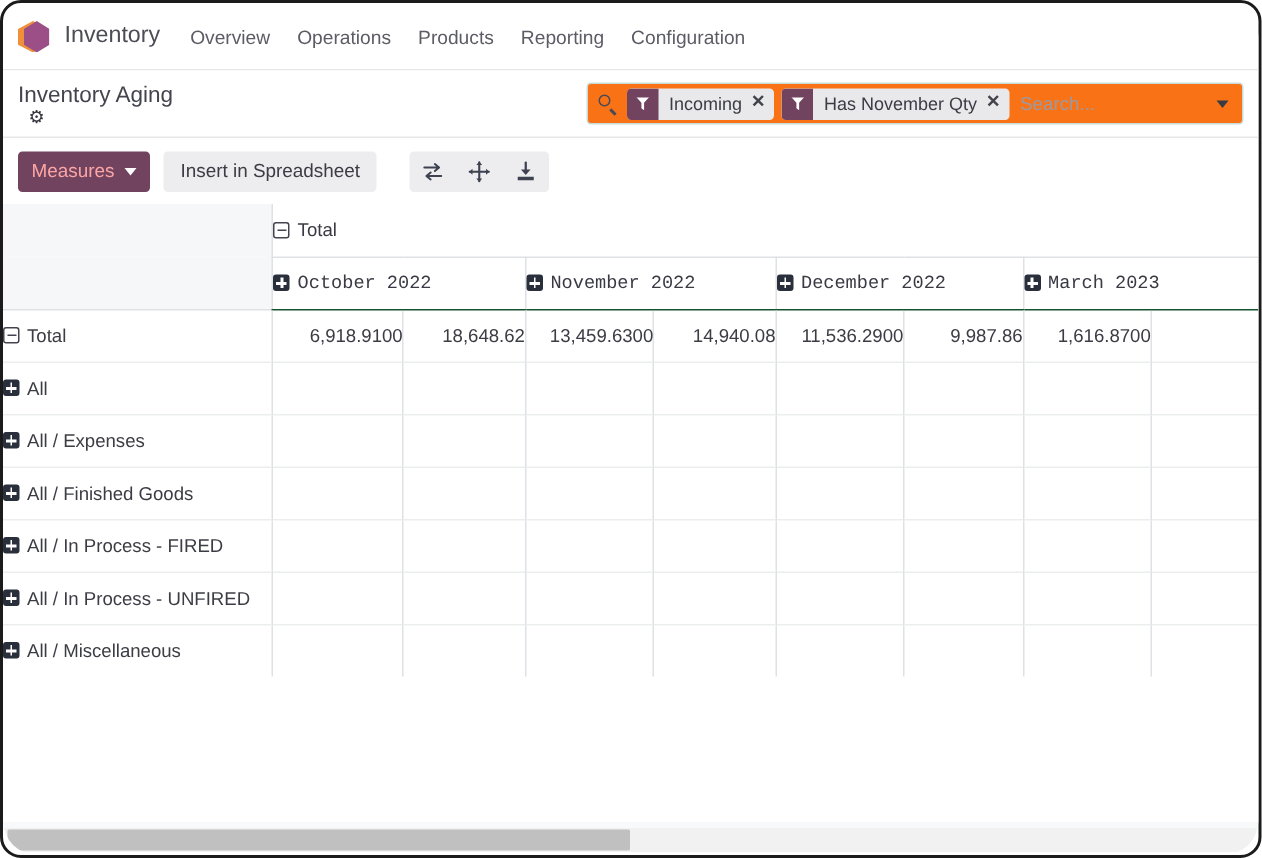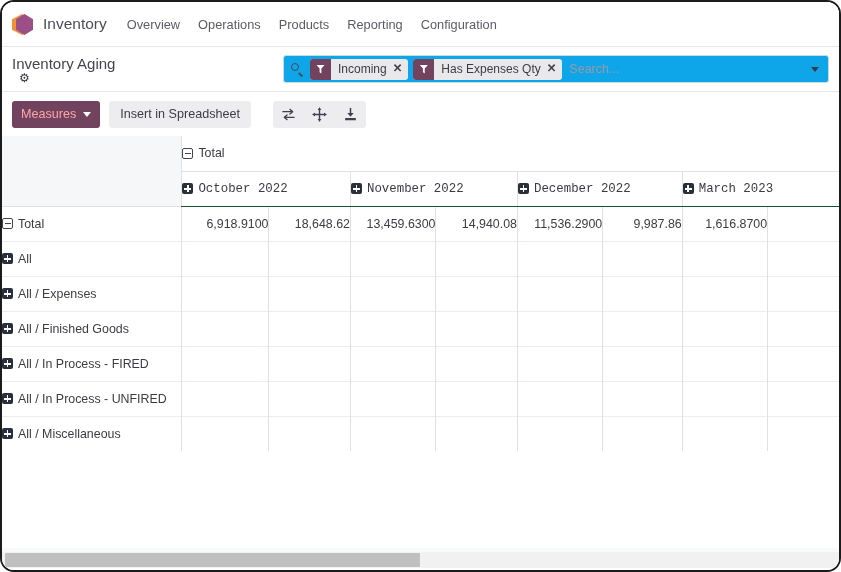--- a/index.html
+++ b/index.html
@@ -23,21 +23,21 @@
     border-radius: 14px;
     background: #ffffff;
     overflow: hidden;
   }
   .inner {
     position: absolute;
     left: 0; top: 0;
     width: 837px;
     height: 568px;
     overflow: hidden;
-    border-radius: 8px;
+    border-radius: 23px;
     background: #ffffff;
   }
 
   
   .navbar {
     height: 45px;
     display: flex;
     align-items: center;
     padding: 0 10px;
     box-sizing: border-box;
@@ -98,28 +98,28 @@
   }
   .gear-ico {
     margin-left: 7px;
     font-size: 12px;
     color: #33333b;
     line-height: 1;
     cursor: pointer;
   }
   .searchpanel {
     margin-left: auto;
-    width: 546px;
+    width: 438px;
     height: 28px;
     box-sizing: border-box;
     border: 1px solid #c9dcd9;
     border-radius: 3px;
     display: flex;
     align-items: center;
-    background: #0ea5e9;
+    background: #f97316;
     padding: 0 2px 0 6px;
     overflow: hidden;
   }
   .srch-ico {
     width: 14px; height: 14px;
     flex: 0 0 auto;
     margin-right: 6px;
     position: relative;
   }
   .srch-ico::before {
@@ -445,21 +445,21 @@
               <div class="funnel"></div>
             </div>
         <div class="facet-label">Incoming</div>
         <div class="facet-x">✕</div>
       </div>
 
       <div class="facet">
         <div class="facet-ico">
               <div class="funnel"></div>
             </div>
-        <div class="facet-label">Has Expenses Qty</div>
+        <div class="facet-label">Has November Qty</div>
         <div class="facet-x">✕</div>
       </div>
 
       <input class="search-input" type="text" placeholder="Search..." style="">
 
       <div class="caret-btn">
         <div class="caret-down"></div>
       </div>
     </div>
   </div>

